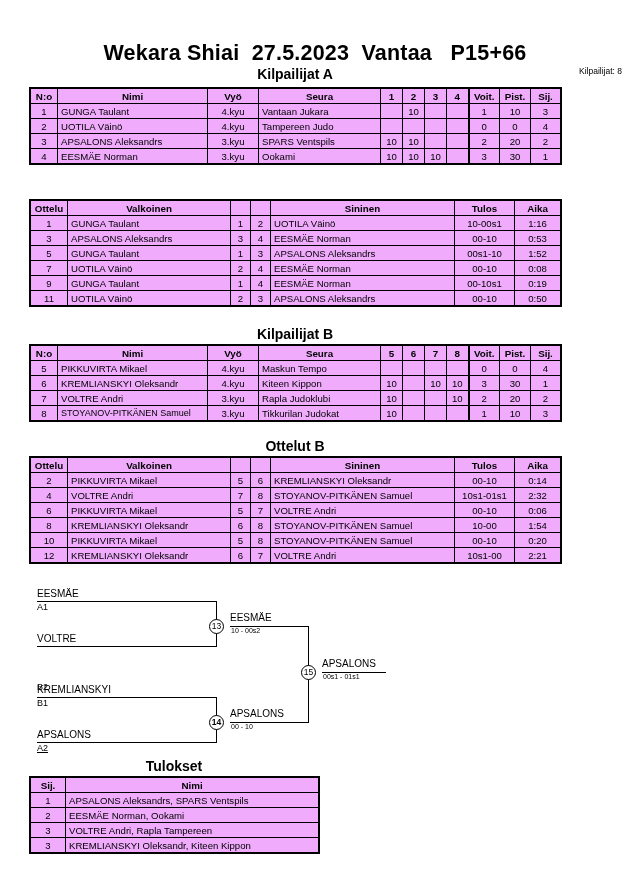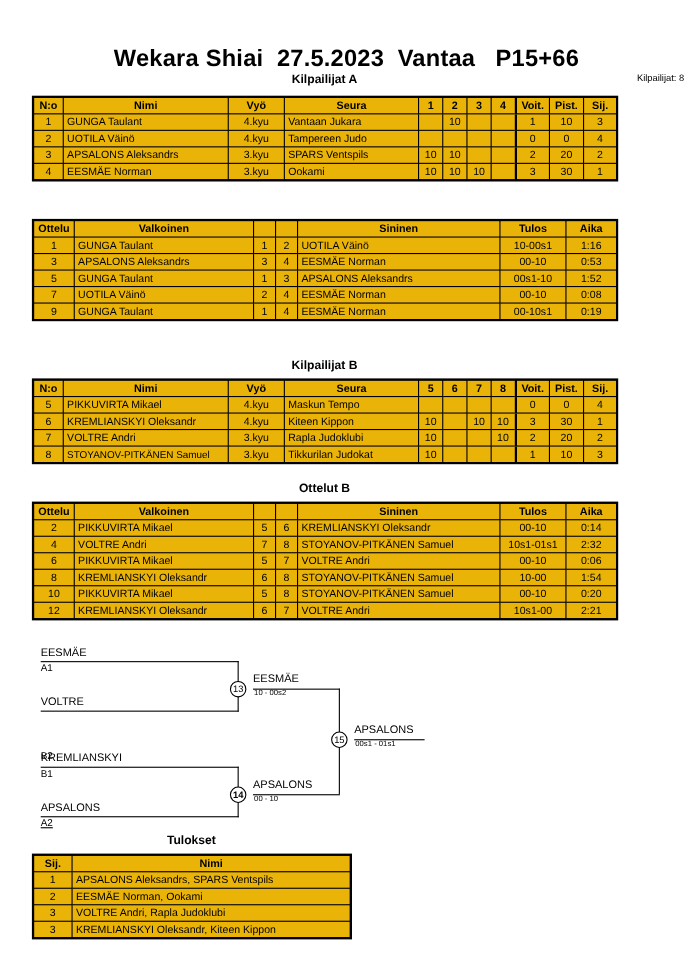--- a/index.html
+++ b/index.html
@@ -34,32 +34,32 @@
     right: 8px;
     top: 66px;
     font-size: 8.5px;
     font-weight: normal;
     white-space: pre;
   }
 
   
   .section-caption {
     position: absolute;
-    font-size: 11px;
+    font-size: 14px;
     font-weight: bold;
     text-align: center;
     white-space: pre;
   }
 
   
   table.grid {
     position: absolute;
     border-collapse: collapse;
     font-size: 9.6px;
-    background: #eab308;
+    background: #f0abfc;
     table-layout: fixed;
   }
   table.grid th, table.grid td {
     border: 1px solid #000;
     padding: 0 3px;
     height: 15px;
     line-height: 13px;
     overflow: hidden;
     white-space: nowrap;
     font-weight: normal;
@@ -275,20 +275,29 @@
       </tr>
       <tr>
         <td class="c">9</td>
         <td class="l">GUNGA Taulant</td>
         <td class="c">1</td>
         <td class="c">4</td>
         <td class="l">EESMÄE Norman</td>
         <td class="c">00-10s1</td>
         <td class="c">0:19</td>
       </tr>
+      <tr>
+        <td class="c">11</td>
+        <td class="l">UOTILA Väinö</td>
+        <td class="c">2</td>
+        <td class="c">3</td>
+        <td class="l">APSALONS Aleksandrs</td>
+        <td class="c">00-10</td>
+        <td class="c">0:50</td>
+      </tr>
     </tbody>
   </table>
 
   <div class="section-caption" style="left:30px; top:326px; width:530px;">Kilpailijat B</div>
 
   <table class="grid" style="left:30px; top:345px; width:530px;">
     <colgroup>
       <col style="width:27px">
         <col style="width:150px">
         <col style="width:51px">
@@ -511,21 +520,21 @@
       <tr>
         <td class="c">1</td>
         <td class="l">APSALONS Aleksandrs, SPARS Ventspils</td>
       </tr>
       <tr>
         <td class="c">2</td>
         <td class="l">EESMÄE Norman, Ookami</td>
       </tr>
       <tr>
         <td class="c">3</td>
-        <td class="l">VOLTRE Andri, Rapla Judoklubi</td>
+        <td class="l">VOLTRE Andri, Rapla Tampereen</td>
       </tr>
       <tr>
         <td class="c">3</td>
         <td class="l">KREMLIANSKYI Oleksandr, Kiteen Kippon</td>
       </tr>
     </tbody>
   </table>
 
 </div>
 

